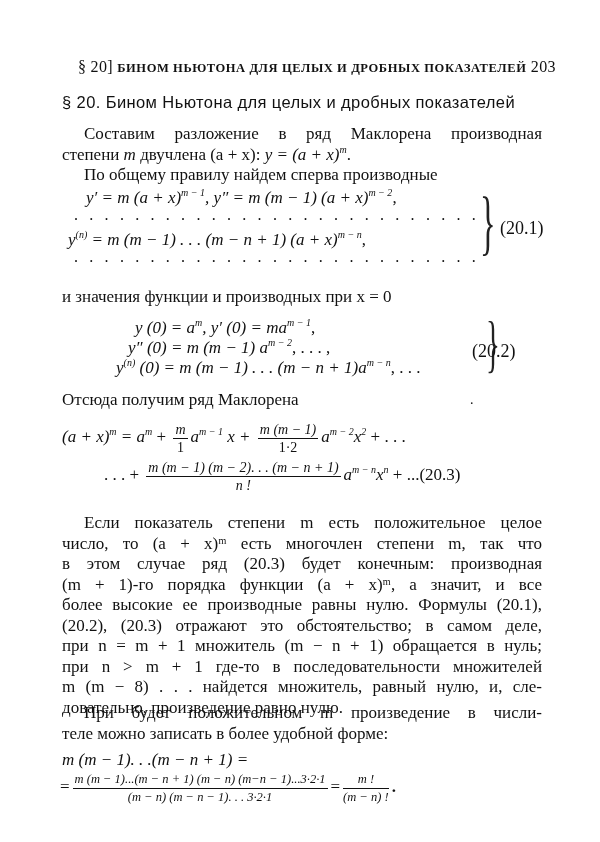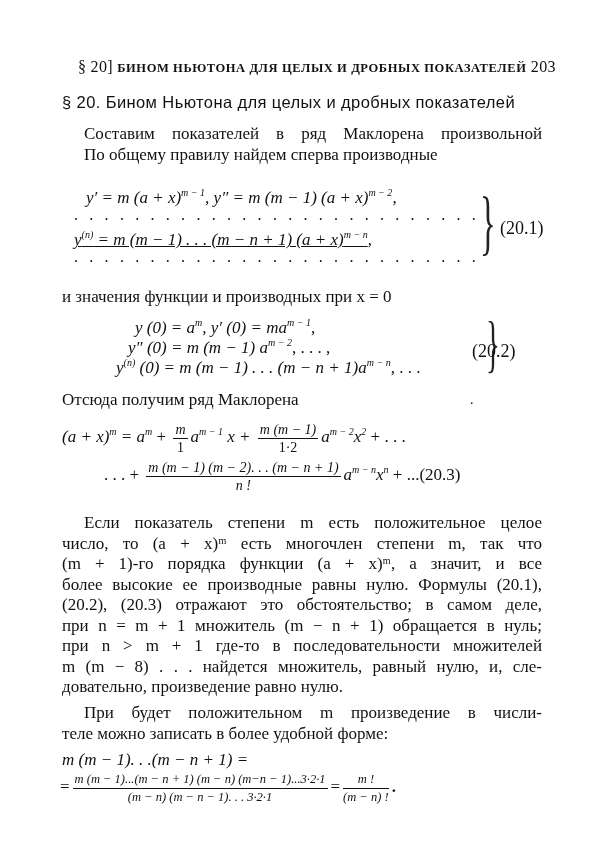--- a/index.html
+++ b/index.html
@@ -40,29 +40,35 @@
 
 <div class="abs running-head">
   <span>§ 20]</span>
   <span class="sc">БИНОМ НЬЮТОНА ДЛЯ ЦЕЛЫХ И ДРОБНЫХ ПОКАЗАТЕЛЕЙ</span>
   <span>203</span>
 </div>
 
 <div class="abs section-title">§ 20. Бином Ньютона для целых и дробных показателей</div>
 
 <div class="abs para" style="top:124px;">
-  <span class="line indent">Составим показателей в ряд Маклорена произвольной</span>
+  <span class="line indent">Составим разложение в ряд Маклорена производная</span>
+  <span class="line last">
+    <span>степени</span>
+    <i>m</i>
+    <span>двучлена (a + x):</span>
+    <i>y = (a + x)</i><sup>m</sup>.
+  </span>
   <span class="line last indent">По общему правилу найдем сперва производные</span>
 </div>
 
 <div class="abs eq" style="left:86px; top:188px;">
   <i>y′ = m (a + x)</i><sup>m − 1</sup><i>,    y″ = m (m − 1) (a + x)</i><sup>m − 2</sup><span>,</span>
 </div>
 <div class="abs dots" style="left:74px; top:206px;">...........................</div>
-<div class="abs eq" style="left:74px; top:230px;text-decoration:underline;">
+<div class="abs eq" style="left:68px; top:230px;">
   <i>y</i><sup>(n)</sup><i> = m (m − 1) . . . (m − n + 1) (a + x)</i><sup>m − n</sup><span>,</span>
 </div>
 <div class="abs dots" style="left:74px; top:248px;">...........................</div>
 <div class="abs brace" style="left:480px; top:186px;">}</div>
 <div class="abs eqnum" style="left:500px; top:218px;">(20.1)</div>
 
 <div class="abs para" style="top:287px;">
   <span class="line last">и значения функции и производных при x = 0</span>
 </div>
 
@@ -87,20 +93,21 @@
   <i>(a + x)</i><sup>m</sup><i> = a</i><sup>m</sup><span> + </span><span class="frac"><i class="num">m</i><span class="den">1</span></span><i>a</i><sup>m − 1</sup><i> x + </i><span class="frac"><i class="num">m (m − 1)</i><span class="den">1·2</span></span><i>a</i><sup>m − 2</sup><i>x</i><sup>2</sup><span> + . . .</span>
 </div>
 
 <div class="abs eq" style="left:104px; top:460px;">
   <span>. . . + </span><span class="frac"><i class="num">m (m − 1) (m − 2). . . (m − n + 1)</i><i class="den">n !</i></span><i>a</i><sup>m − n</sup><i>x</i><sup>n</sup><span> + ...</span><span>(20.3)</span>
 </div>
 
 <div class="abs para" style="top:513px;">
   <span class="line indent">Если показатель степени m есть положительное целое</span>
   <span class="line">число, то (a + x)ᵐ есть многочлен степени m, так что</span>
+  <span class="line">в этом случае ряд (20.3) будет конечным: производная</span>
   <span class="line">(m + 1)-го порядка функции (a + x)ᵐ, а значит, и все</span>
   <span class="line">более высокие ее производные равны нулю. Формулы (20.1),</span>
   <span class="line">(20.2), (20.3) отражают это обстоятельство; в самом деле,</span>
   <span class="line">при n = m + 1 множитель (m − n + 1) обращается в нуль;</span>
   <span class="line">при n &gt; m + 1 где-то в последовательности множителей</span>
   <span class="line">m (m − 8) . . . найдется множитель, равный нулю, и, сле-</span>
   <span class="line last">довательно, произведение равно нулю.</span>
 </div>
 
 <div class="abs para" style="top:703px;">

